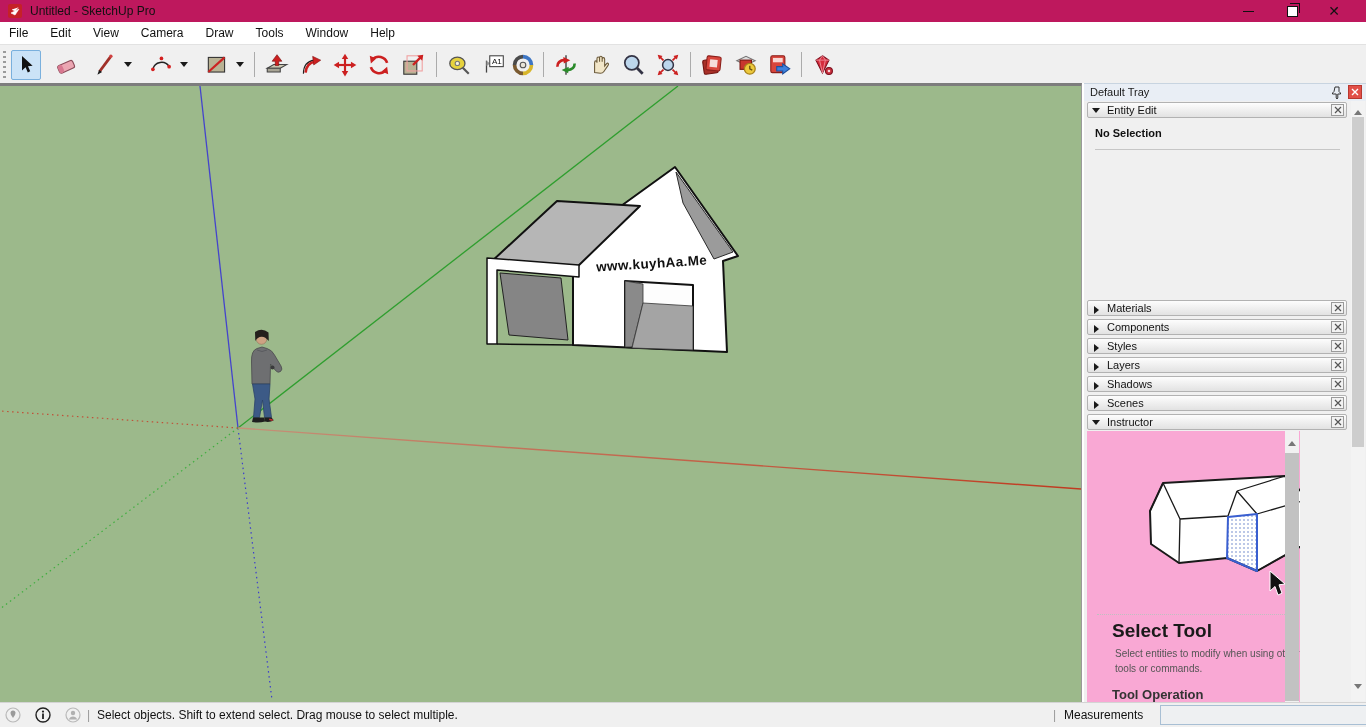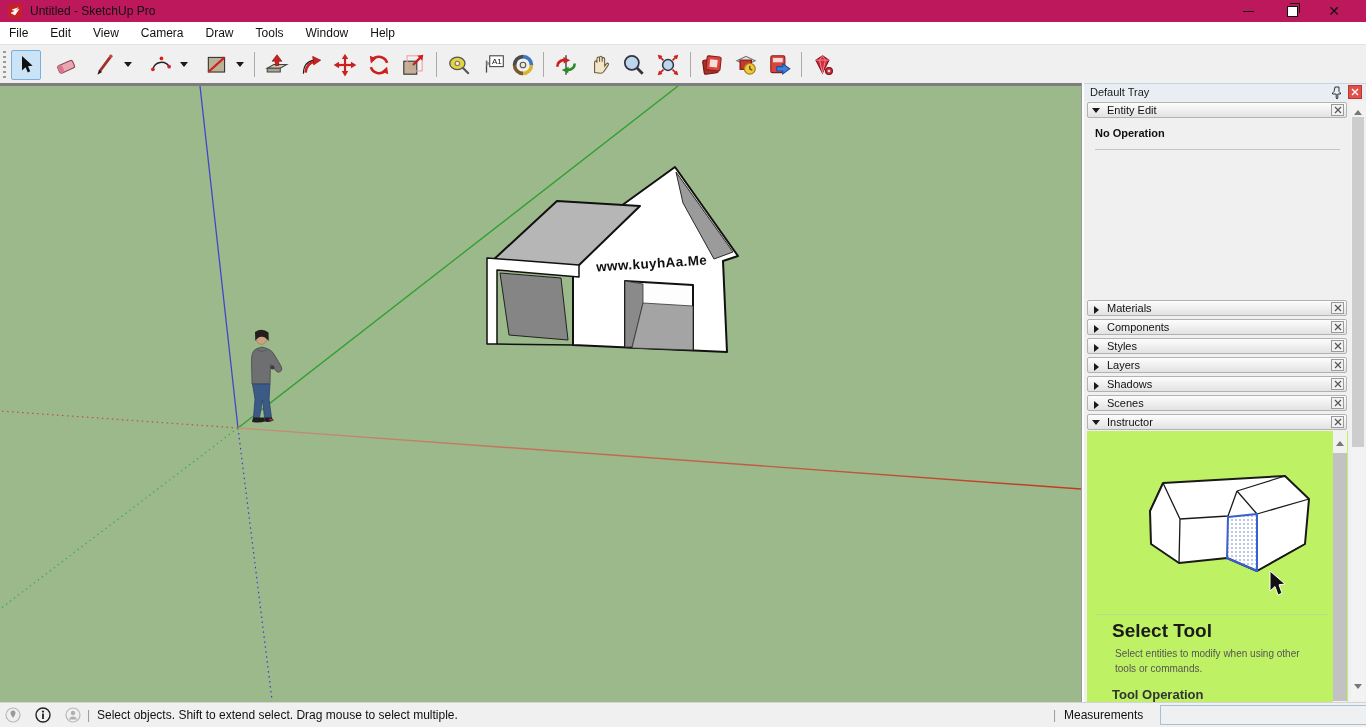--- a/index.html
+++ b/index.html
@@ -47,21 +47,21 @@
   .sec{position:absolute;left:3px;width:260px;height:16px;box-sizing:border-box;
      background:linear-gradient(#fdfdfd,#e2e2e2);border:1px solid #b2b2b2;border-radius:2px;}
   .sec .arrow-col{position:absolute;left:6px;top:5px;width:0;height:0;border:4px solid transparent;border-left:5px solid #1a1a1a;}
   .sec .arrow-exp{position:absolute;left:4px;top:5px;width:0;height:0;border:4px solid transparent;border-top:5px solid #1a1a1a;}
   .sec .seclabel{position:absolute;left:19px;top:1px;font-size:11px;color:#111;}
   .sec .secx{position:absolute;right:2px;top:1px;width:13px;height:12px;background:#f2f2f2;border:1px solid #9a9a9a;box-sizing:border-box;
      display:flex;align-items:center;justify-content:center;}
   #eiContent{position:absolute;left:3px;top:36px;width:260px;height:178px;background:#f0f0f0;}
   #eiMsg{position:absolute;left:8px;top:7px;font-size:11px;font-weight:bold;color:#111;}
   #eiDivider{position:absolute;left:8px;top:29px;width:245px;height:1px;background:#c6c6c6;}
-  #instructorContent{position:absolute;left:3px;top:347px;width:261px;height:272px;background:#bef264;overflow:hidden;text-decoration:underline;}
+  #instructorContent{position:absolute;left:3px;top:347px;width:213px;height:272px;background:#f9a8d4;overflow:hidden;text-decoration:underline;}
   #instrDivider{position:absolute;left:10px;top:183px;width:230px;border-top:1px dotted #c0c0c0;}
   #instrHeading{position:absolute;left:25px;top:189px;font-size:19px;font-weight:bold;color:#1a1a1a;}
   #instrDesc{position:absolute;left:28px;top:215px;width:190px;font-size:10px;line-height:15px;color:#555;}
   #instrSub{position:absolute;left:25px;top:256px;font-size:13px;font-weight:bold;color:#333;}
   
   #instrScroll{position:absolute;right:1px;top:0;width:14px;height:272px;background:#f1f1f1;}
   #instrScrollUp{position:absolute;left:3px;top:6px;width:0;height:0;border:4px solid transparent;border-bottom:5px solid #777;}
   #instrThumb{position:absolute;left:0;top:22px;width:14px;height:248px;background:#c2c2c2;}
   
   #trayScroll{position:absolute;right:1px;top:17px;width:14px;height:600px;background:#f3f3f3;}
@@ -363,21 +363,21 @@
     <div class="sec" style="top:18px">
       <span class="arrow-exp"></span>
       <span class="seclabel">Entity Edit</span>
       <span class="secx">
           <svg width="8" height="8" viewBox="0 0 8 8">
             <path d="M1,1 L7,7 M7,1 L1,7" stroke="#555" stroke-width="1.2"></path>
           </svg>
         </span>
     </div>
     <div id="eiContent">
-      <div id="eiMsg">No Operation</div>
+      <div id="eiMsg">No Selection</div>
       <div id="eiDivider"></div>
     </div>
 
     <div class="sec" style="top:235px">
       <span class="arrow-col"></span>
       <span class="seclabel">Components</span>
       <span class="secx">
           <svg width="8" height="8" viewBox="0 0 8 8">
             <path d="M1,1 L7,7 M7,1 L1,7" stroke="#555" stroke-width="1.2"></path>
           </svg>

